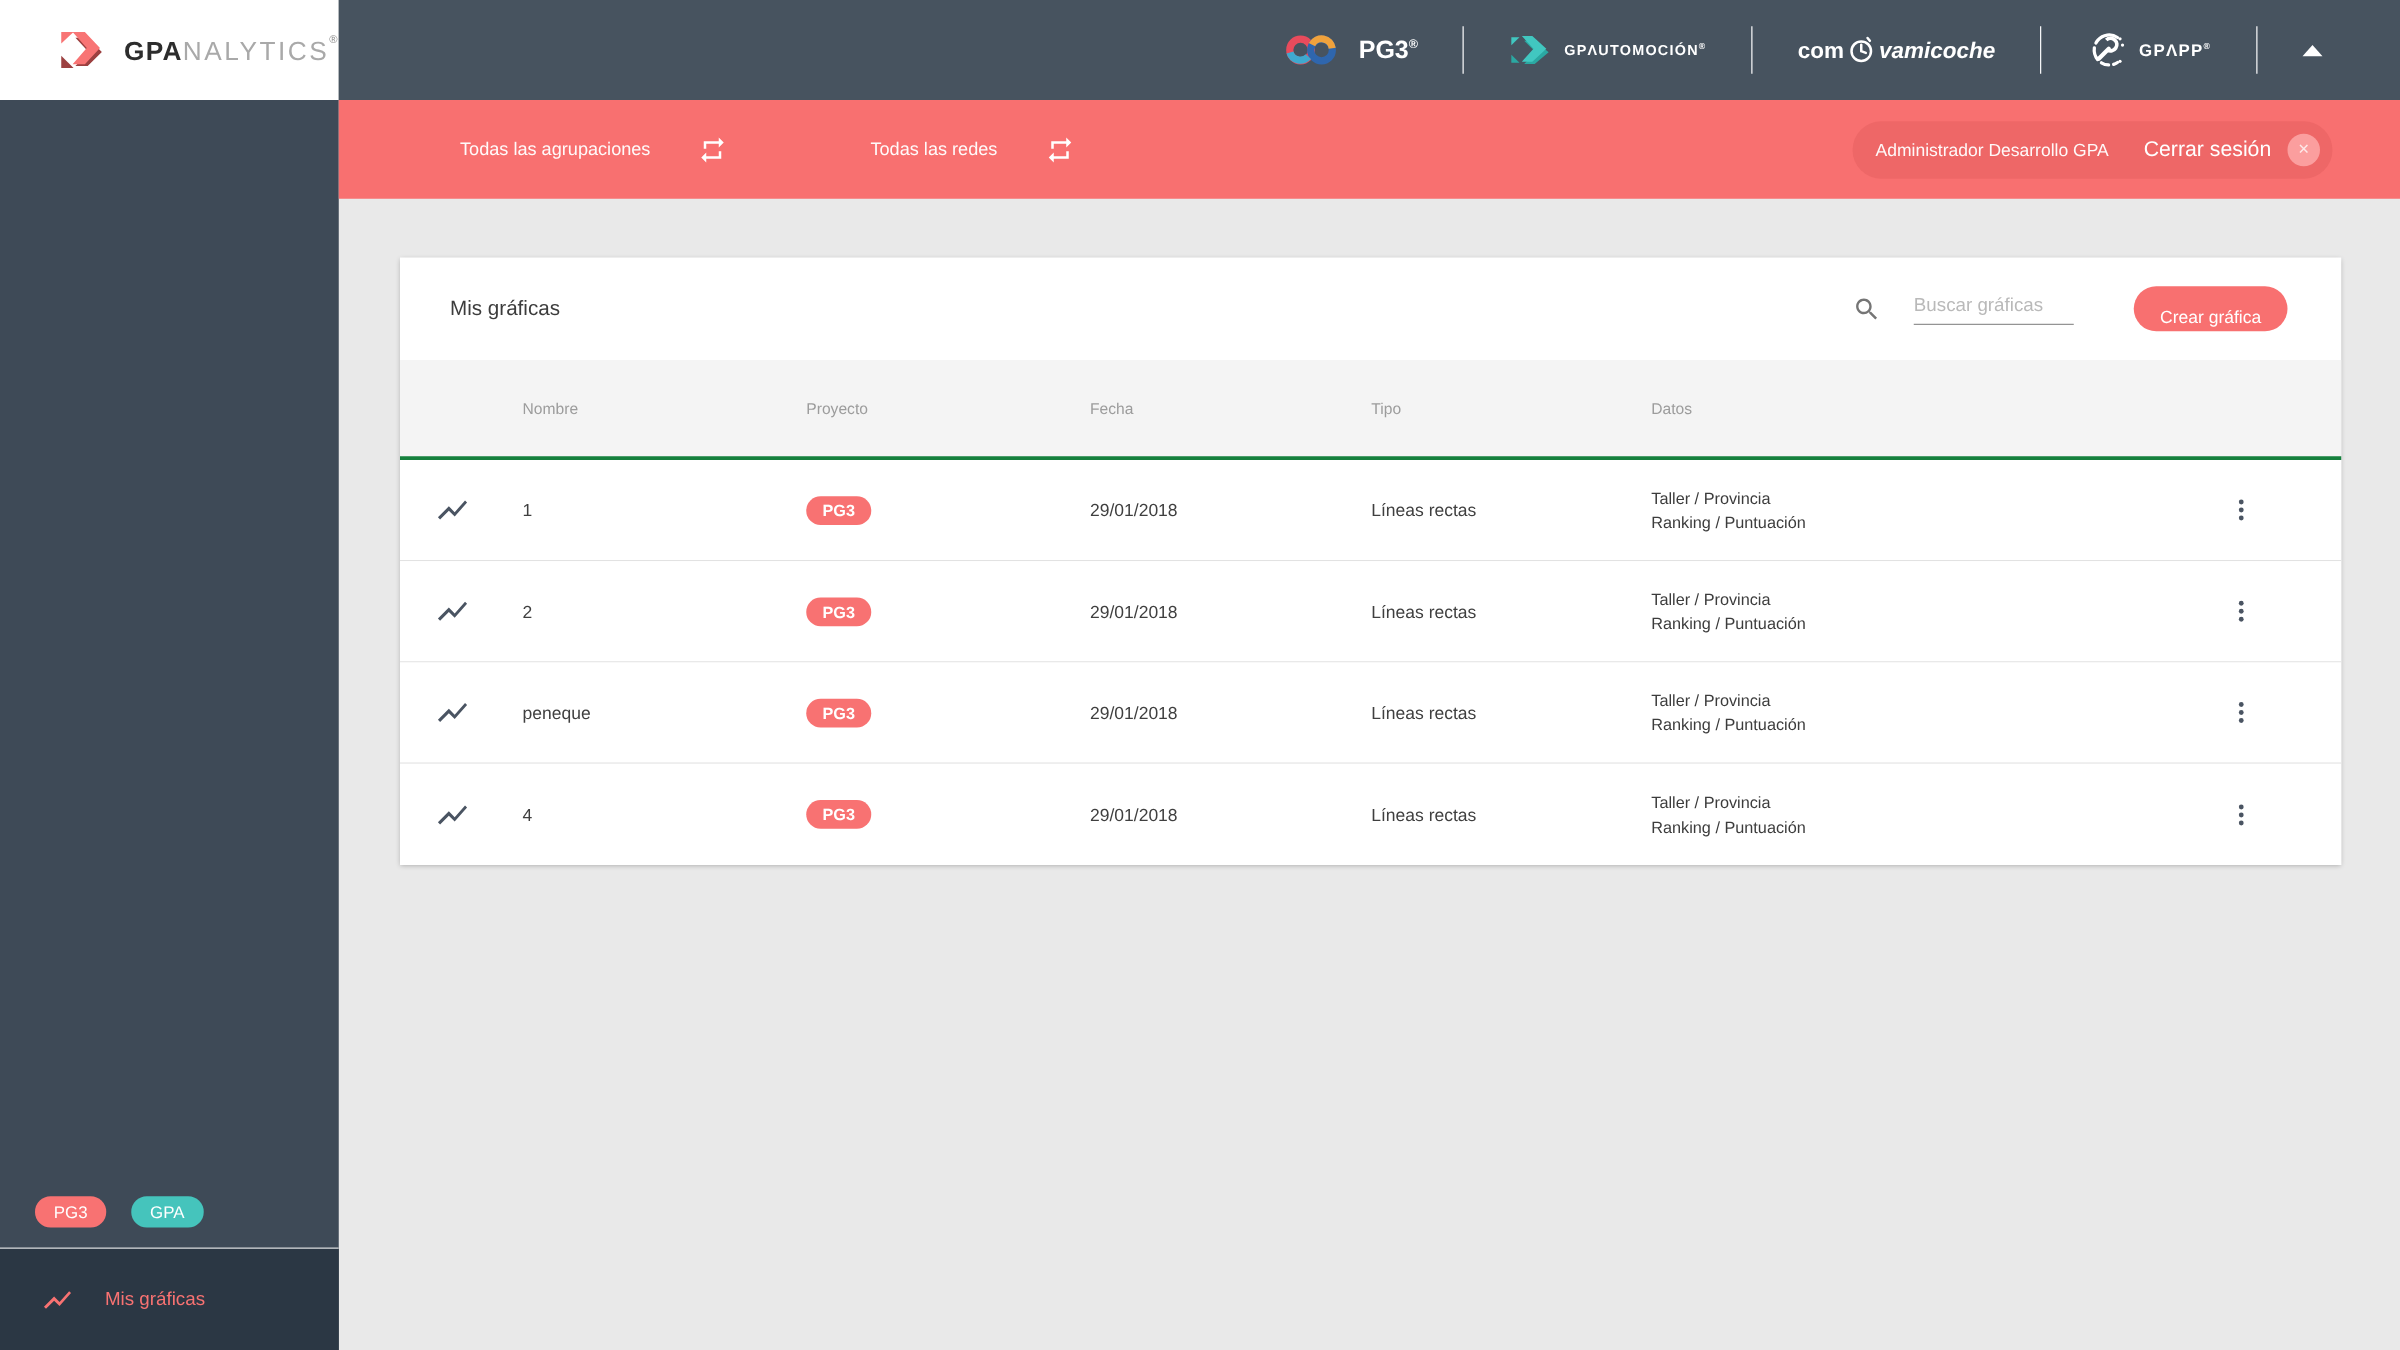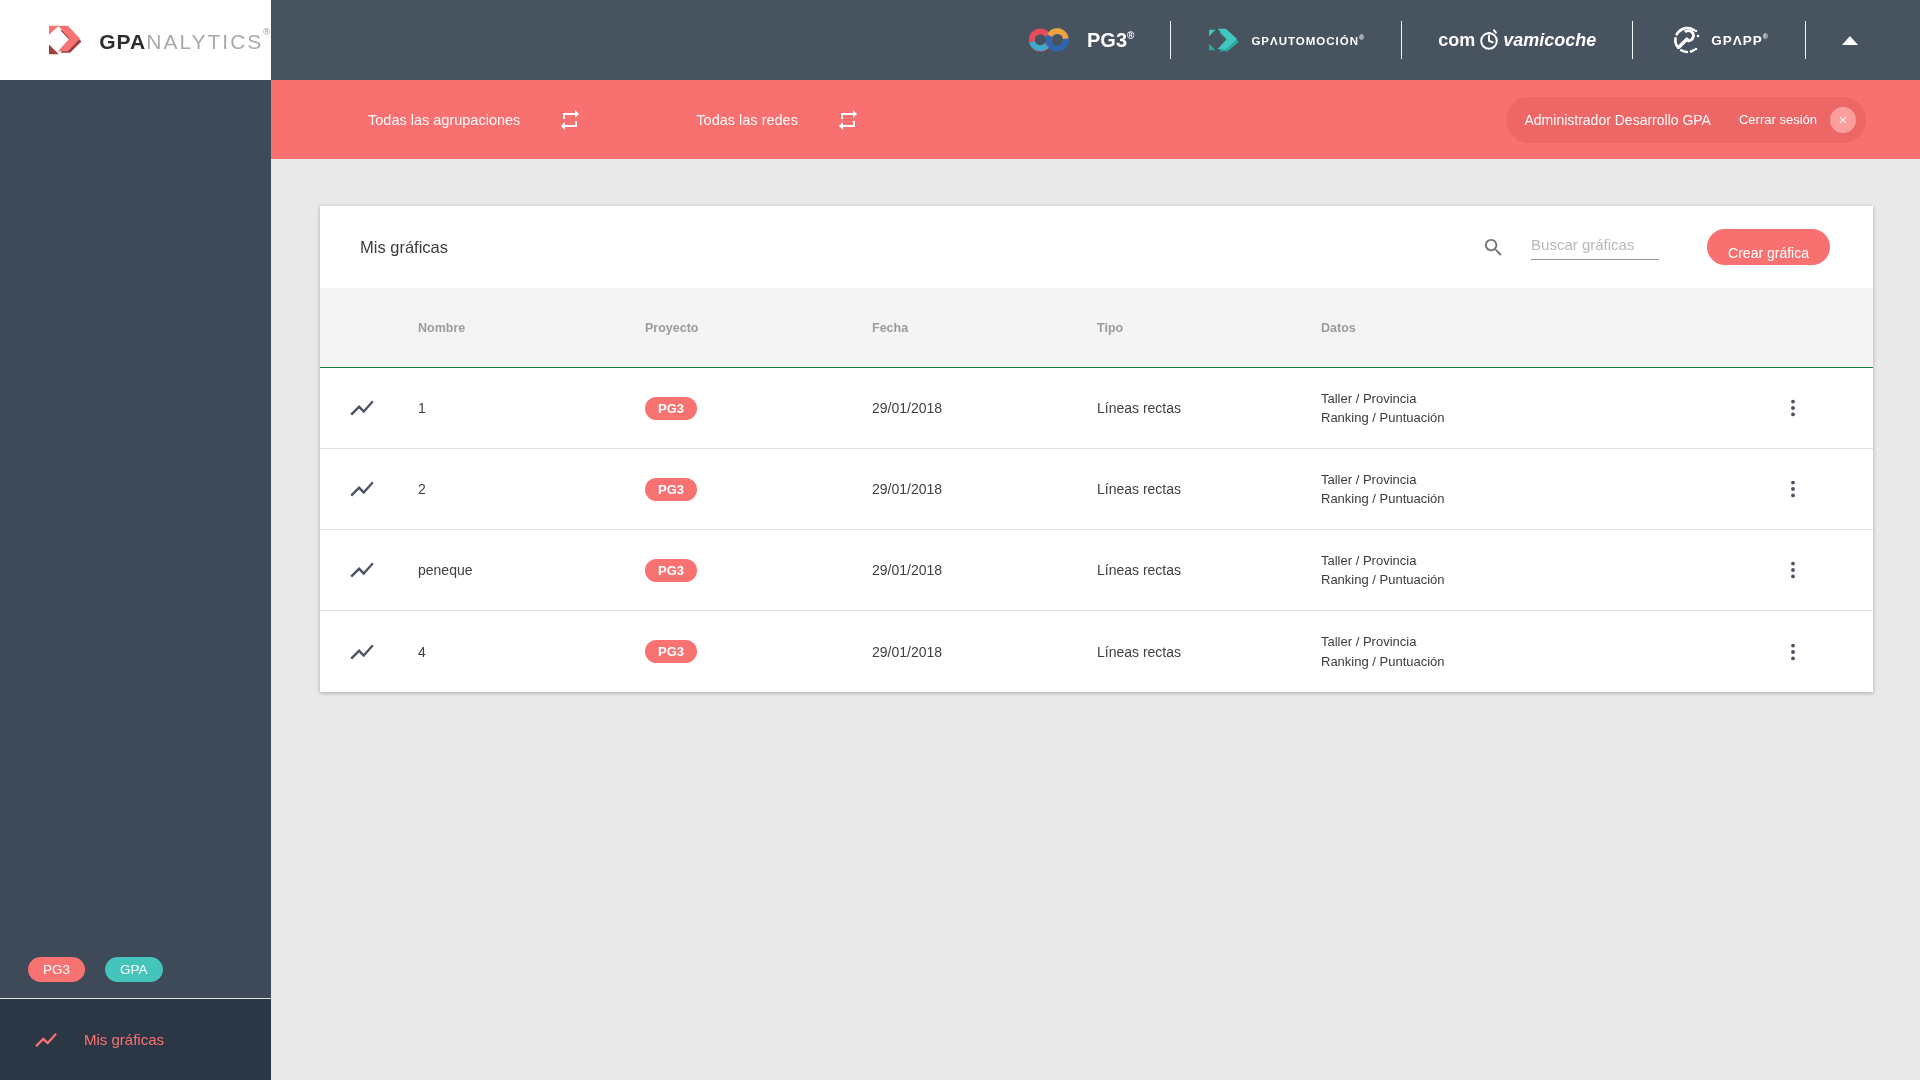--- a/index.html
+++ b/index.html
@@ -44,35 +44,35 @@
   .tri-up { width:0; height:0; border-left:8px solid transparent; border-right:8px solid transparent; border-bottom:9px solid #fff; cursor:pointer; }
 
   
   .filterbar { height:79px; background:#f87070; display:flex; align-items:center; color:#fff; }
   .f-label { font-size:14.5px; color:rgba(255,255,255,0.97); }
   .f-label.first { margin-left:97px; }
   .f-label.second { margin-left:114px; }
   .f-icon { margin-left:38px; cursor:pointer; display:flex; }
   .user-pill { margin-left:auto; margin-right:54px; height:46px; background:#ee6767; border-radius:23px; display:flex; align-items:center; padding:0 10px 0 18px; }
   .user-name { font-size:14px; margin-right:28px; color:rgba(255,255,255,0.96); }
-  .logout { font-size:13px; margin-right:13px; cursor:pointer; }
+  .logout { font-size:17px; margin-right:13px; cursor:pointer; }
   .x-circle { width:26px; height:26px; border-radius:50%; background:#fb9e9e; color:#fde9e9; display:flex; align-items:center; justify-content:center; font-size:15px; cursor:pointer; }
 
   
   .content { flex:1; padding:47px 47px 0 49px; }
   .card { background:#fff; box-shadow:0 1px 4px rgba(0,0,0,0.28); }
   .card-head { height:82px; display:flex; align-items:center; padding:0 43px 0 40px; }
   .card-title { font-size:16.5px; font-weight:400; color:#3c3c3c; }
   .search-area { margin-left:auto; display:flex; align-items:center; }
   .search-input { width:128px; margin-left:26px; border:none; border-bottom:1px solid #949494; background:transparent; font-size:15px; color:#333; padding:2px 0 6px; outline:none; font-family:"Liberation Sans", sans-serif; }
   .search-input::placeholder { color:#b9b9b9; }
   .create-btn { margin-left:48px; height:36px; padding:16px 21px; border:none; border-radius:18px; background:#f87070; color:#fff; font-size:14px; cursor:pointer; font-family:"Liberation Sans", sans-serif; }
 
   .trow { display:grid; grid-template-columns:84px 227px 227px 227px 224px 1fr 160px; align-items:center; }
-  .thead { height:80px; background:#f4f4f4; border-bottom:1px solid #15803d;font-weight:bold; }
+  .thead { height:80px; background:#f4f4f4; border-bottom:3px solid #15803d; }
   .thead .hl { font-size:12.5px; color:#9c9c9c; }
   .drow { height:81px; border-bottom:1px solid #e2e2e2; background:#fff; }
   .drow:last-child { border-bottom:none; }
   .c { padding-left:14px; }
   .c5,.c6 { padding-left:12px; }
   .c-icon { display:flex; justify-content:center; }
   .c-kebab { display:flex; justify-content:center; cursor:pointer; }
   .cell-text { font-size:14px; color:#3f3f3f; }
   .badge-pg3 { display:inline-block; background:#f87272; color:#fff; font-size:13px; font-weight:bold; padding:4px 13px; border-radius:12px; }
   .datos { font-size:13px; color:#3c3c3c; line-height:1.5; }

